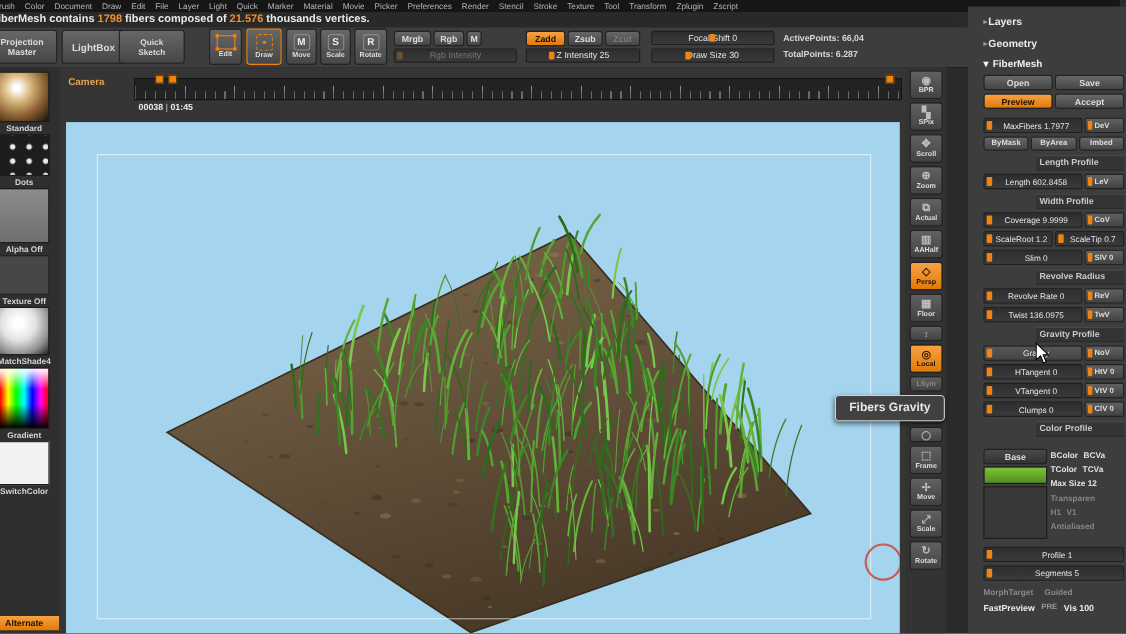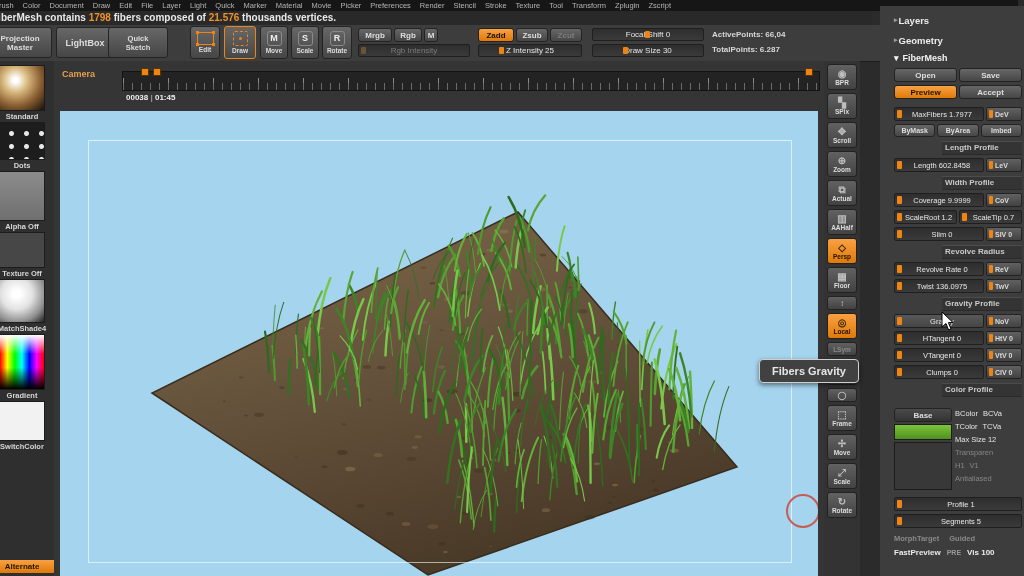--- a/index.html
+++ b/index.html
@@ -90,21 +90,21 @@
   .mini .dot{width:4px;height:8px;background:#ef8413;border-radius:1px;flex:none;}
   .sect{margin-top:4px;height:12px;background:#343434;border-top:1px solid #4c4c4c;border-bottom:1px solid #2a2a2a;
     color:#c9c9c9;font-size:8px;font-weight:bold;line-height:12px;padding-left:3px;margin-left:48px;}
   .color-block{display:flex;gap:3px;margin-top:11px;}
   .cb-left{width:58px;display:flex;flex-direction:column;gap:2px;}
   .base-btn{position:static;height:14px;font-size:8px;background:linear-gradient(#4a4a4a,#333);}
   .swatch{height:14px;border:1px solid #1c1c1c;cursor:pointer;}
   .swatch.green{background:linear-gradient(#7cc43a,#4f8f1f);}
   .swatch.darkbig{height:46px;background:#383838;}
   .cb-right{flex:1;display:flex;flex-direction:column;gap:1px;overflow:hidden;}
-  .cb-row{color:#e4e4e4;font-size:7.5px;font-weight:normal;height:12px;line-height:12px;white-space:nowrap;display:flex;gap:5px;}
+  .cb-row{color:#e4e4e4;font-size:7.5px;font-weight:bold;height:12px;line-height:12px;white-space:nowrap;display:flex;gap:5px;}
   .cb-row.dim{color:#868686;}
   .dimrow{display:flex;gap:10px;color:#8a8a8a;font-size:7.5px;font-weight:bold;margin-top:6px;}
   .fprow{display:flex;gap:6px;align-items:center;margin-top:5px;color:#ececec;font-size:8px;font-weight:bold;}
   .fprow .mid{color:#9a9a9a;font-size:7px;}
   
   #tooltip{position:absolute;left:759px;top:359px;height:22px;background:#414141;border:1px solid #cfcfcf;
     border-radius:4px;color:#e6e6e6;font-size:11px;font-weight:bold;line-height:22px;padding:0 12px;z-index:90;box-shadow:0 2px 5px rgba(0,0,0,.5);}
   #cursor{position:absolute;left:941px;top:311px;z-index:99;}
 </style>
 </head>

